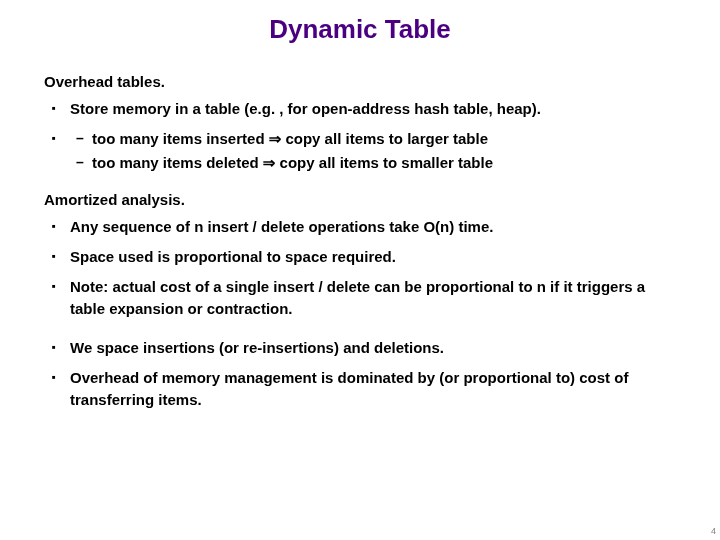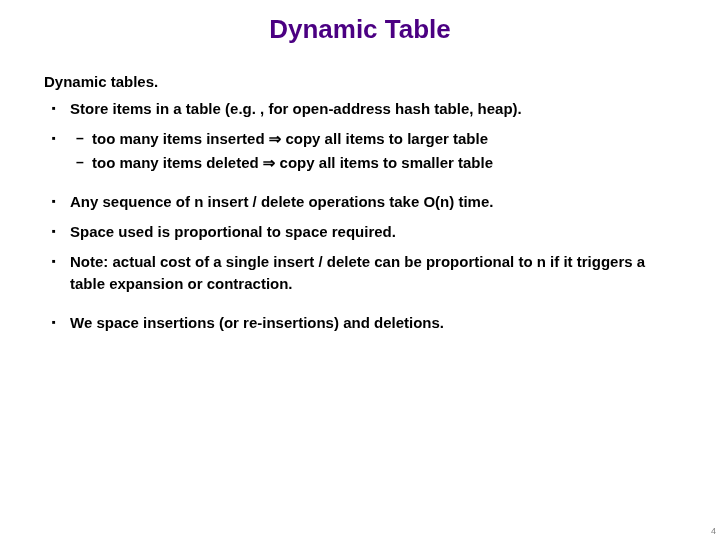--- a/index.html
+++ b/index.html
@@ -82,50 +82,54 @@
     color: #808080;
   }
 </style>
 </head>
 <body>
 
 <div class="slide">
 
   <div class="title">Dynamic Table</div>
 
-  <div class="section">Dynamic tables.</div>
+  <div class="section">Overhead tables.</div>
   <ul class="lvl1">
     <li>
-      <span>Store items in a table (e.g. , for open-address hash table, heap).</span>
+      <span>Store memory in a table (e.g. , for open-address hash table, heap).</span>
     </li>
     <li>
       <ul class="lvl2">
         <li>
           <span class="arrow">too many items inserted  ⇒  copy all items to larger table</span>
         </li>
         <li>
           <span class="arrow">too many items deleted   ⇒  copy all items to smaller table</span>
         </li>
       </ul>
     </li>
   </ul>
 
+  <div class="section">Amortized analysis.</div>
   <ul class="lvl1">
     <li>
       <span>Any sequence of n insert / delete operations take O(n) time.</span>
     </li>
     <li>
       <span>Space used is proportional to space required.</span>
     </li>
     <li>
       <span>Note:  actual cost of a single insert / delete can be proportional to n if it triggers a table expansion or contraction.</span>
     </li>
   </ul>
 
   <ul class="lvl1">
     <li>
       <span>We space insertions (or re-insertions) and deletions.</span>
     </li>
+    <li>
+      <span>Overhead of memory management is dominated by (or proportional to) cost of transferring items.</span>
+    </li>
   </ul>
 
   <div class="pagefoot">4</div>
 
 </div>
 
 </body></html>

